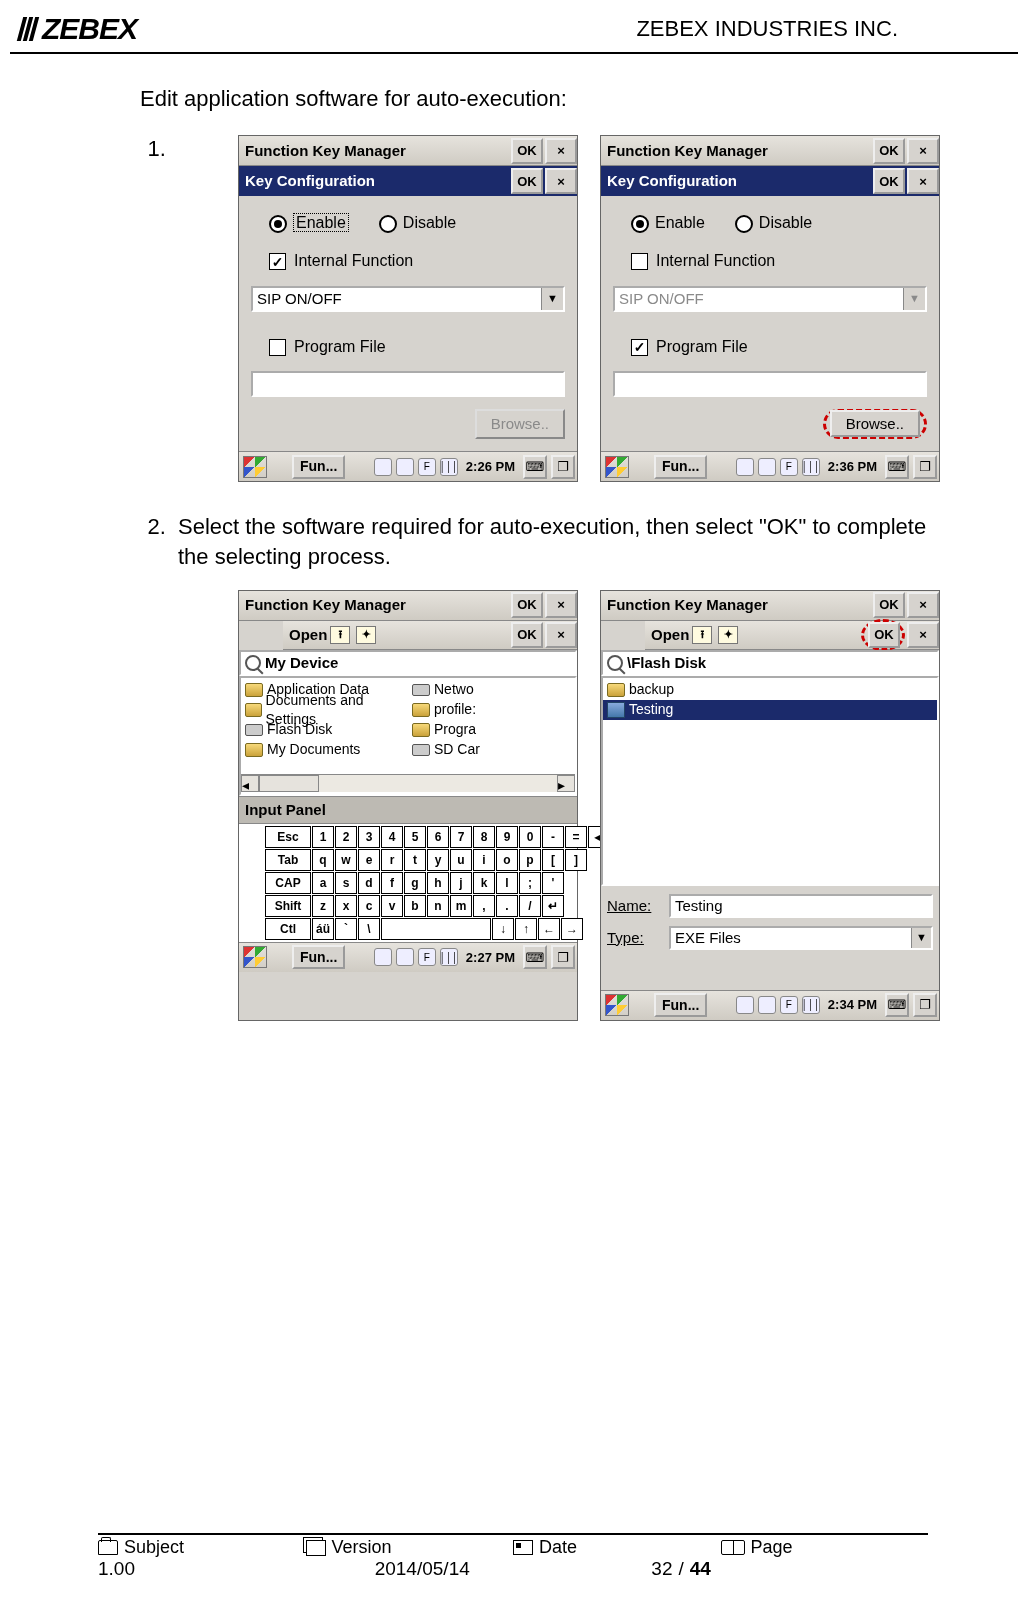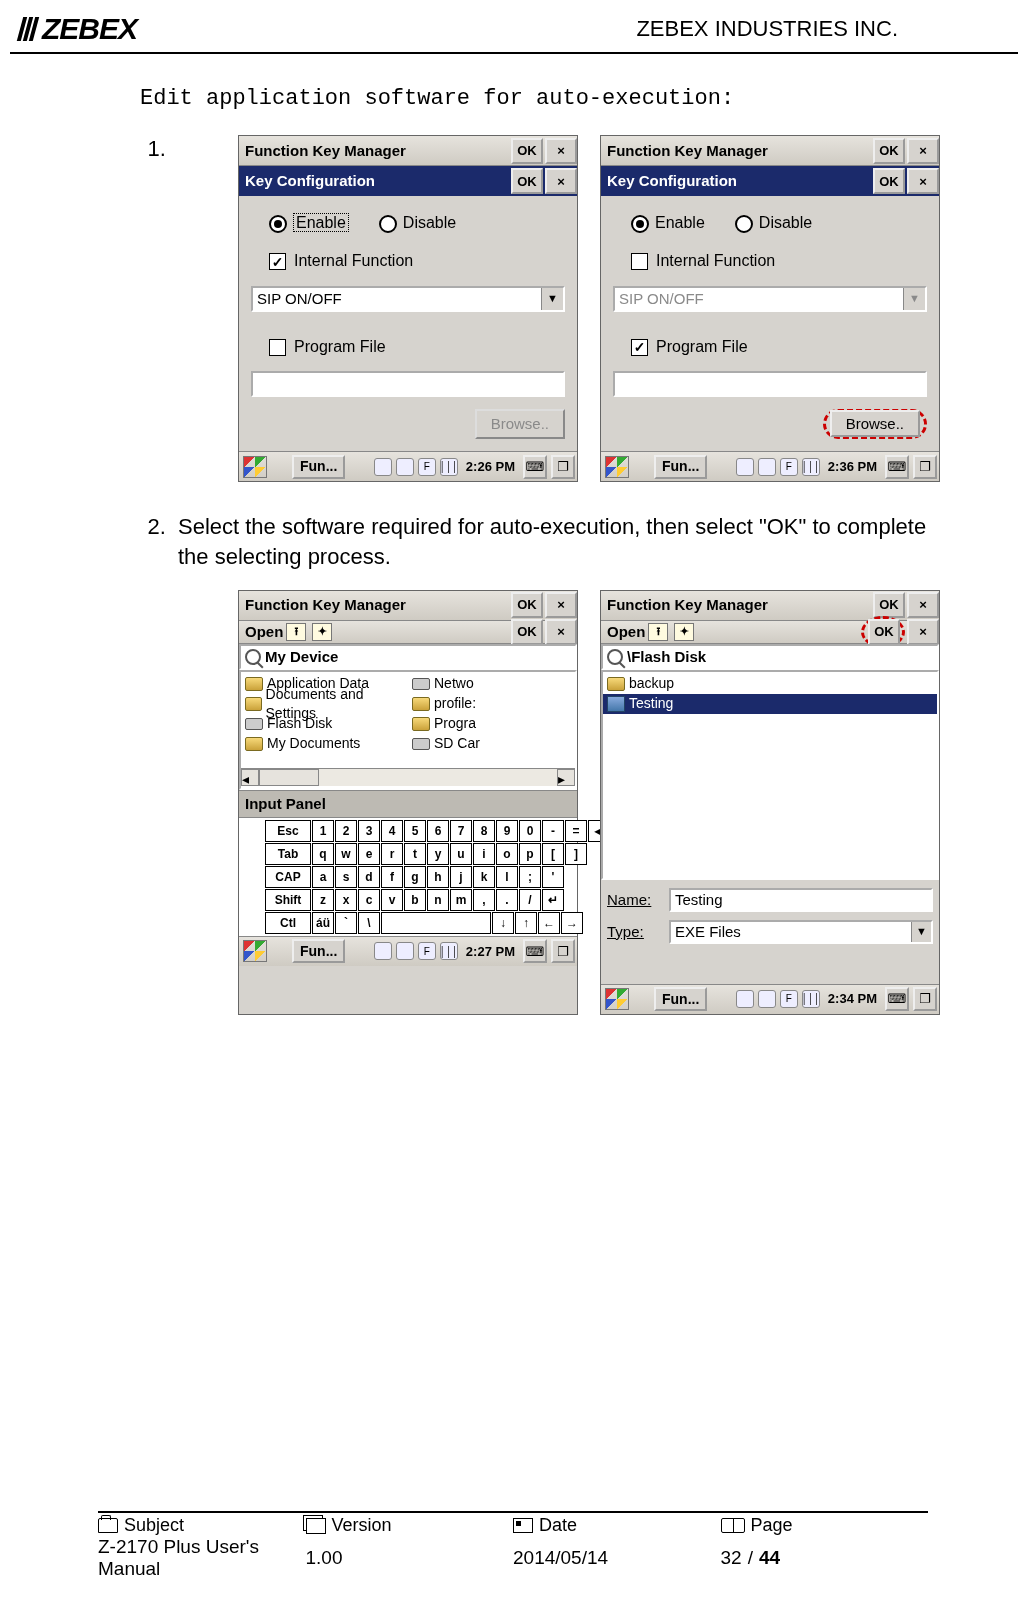--- a/index.html
+++ b/index.html
@@ -37,21 +37,21 @@
   .logo .bars {
     display: flex; gap: 2px; margin-right: 4px; align-items: center;
   }
   .logo .bar { width: 4px; height: 24px; background: #000; transform: skew(-15deg); }
   .company { font-size: 22px; }
   .content {
     padding: 30px 56px 0 130px;
     font-size: 22px;
     line-height: 1.35;
   }
-  .intro { margin-bottom: 20px; font-family: Liberation Mono, monospace; }
+  .intro { margin-bottom: 20px; }
   ol { padding-left: 32px; margin: 0; }
   ol > li { margin-bottom: 18px; padding-left: 6px; }
   .shots {
     display: flex;
     gap: 22px;
     margin: 18px 0 30px 60px;
   }
 
   
   .device {
@@ -169,23 +169,23 @@
   }
   .tray { display:flex; align-items:center; gap:4px; margin-left:auto; }
   .tray-ic { width:18px; height:18px; border:1px solid #888; background:#eef; border-radius:3px; font-size:10px; display:flex; align-items:center; justify-content:center; }
   .clock { font-size:13px; font-weight:bold; margin: 0 4px; }
   .rbtn { width:24px; height:24px; border:2px outset #eee; background:#d6d3ce; display:flex; align-items:center; justify-content:center; font-size:13px; }
 
   
   .openbar {
     background: linear-gradient(#e6e3dd,#cfcbc3);
     border-bottom:1px solid #888;
-    height: 23px;
+    height: 29px;
     display:flex; align-items:center;
-    padding-left:6px; font-weight:bold;
+    padding-left:6px; font-weight:bold;margin-left:44px;
   }
   .open-ic { width:20px; height:18px; border:1px solid #777; background:#fffbe0; margin:0 3px; font-size:11px; display:flex; align-items:center; justify-content:center; }
   .pathbar {
     height:26px; background:#fff; border:2px inset #fff; margin:0;
     display:flex; align-items:center; gap:4px; padding-left:4px; font-size:15px;
   }
   .mag { width:16px; height:16px; border:2px solid #555; border-radius:50%; position:relative; }
   .mag::after{content:"";position:absolute;width:8px;height:2px;background:#555; bottom:-3px; right:-5px; transform:rotate(45deg);}
   .file-list {
     background:#fff; border:2px inset #fff; height:120px;
@@ -612,23 +612,20 @@
           <span class="ficon card"></span>
           <span>Date</span>
         </div>
       <div>
           <span class="ficon book"></span>
           <span>Page</span>
         </div>
     </div>
     <div class="footer-row vals">
       <div>
-          <span>Z-2170 Plus User's Manual</span>
-        </div>
-      <div>
           <span>1.00</span>
         </div>
       <div>
           <span>2014/05/14</span>
         </div>
       <div class="page-no">
         <span>32</span>
           <span> / </span>
           <span class="total">44</span>
       </div>

